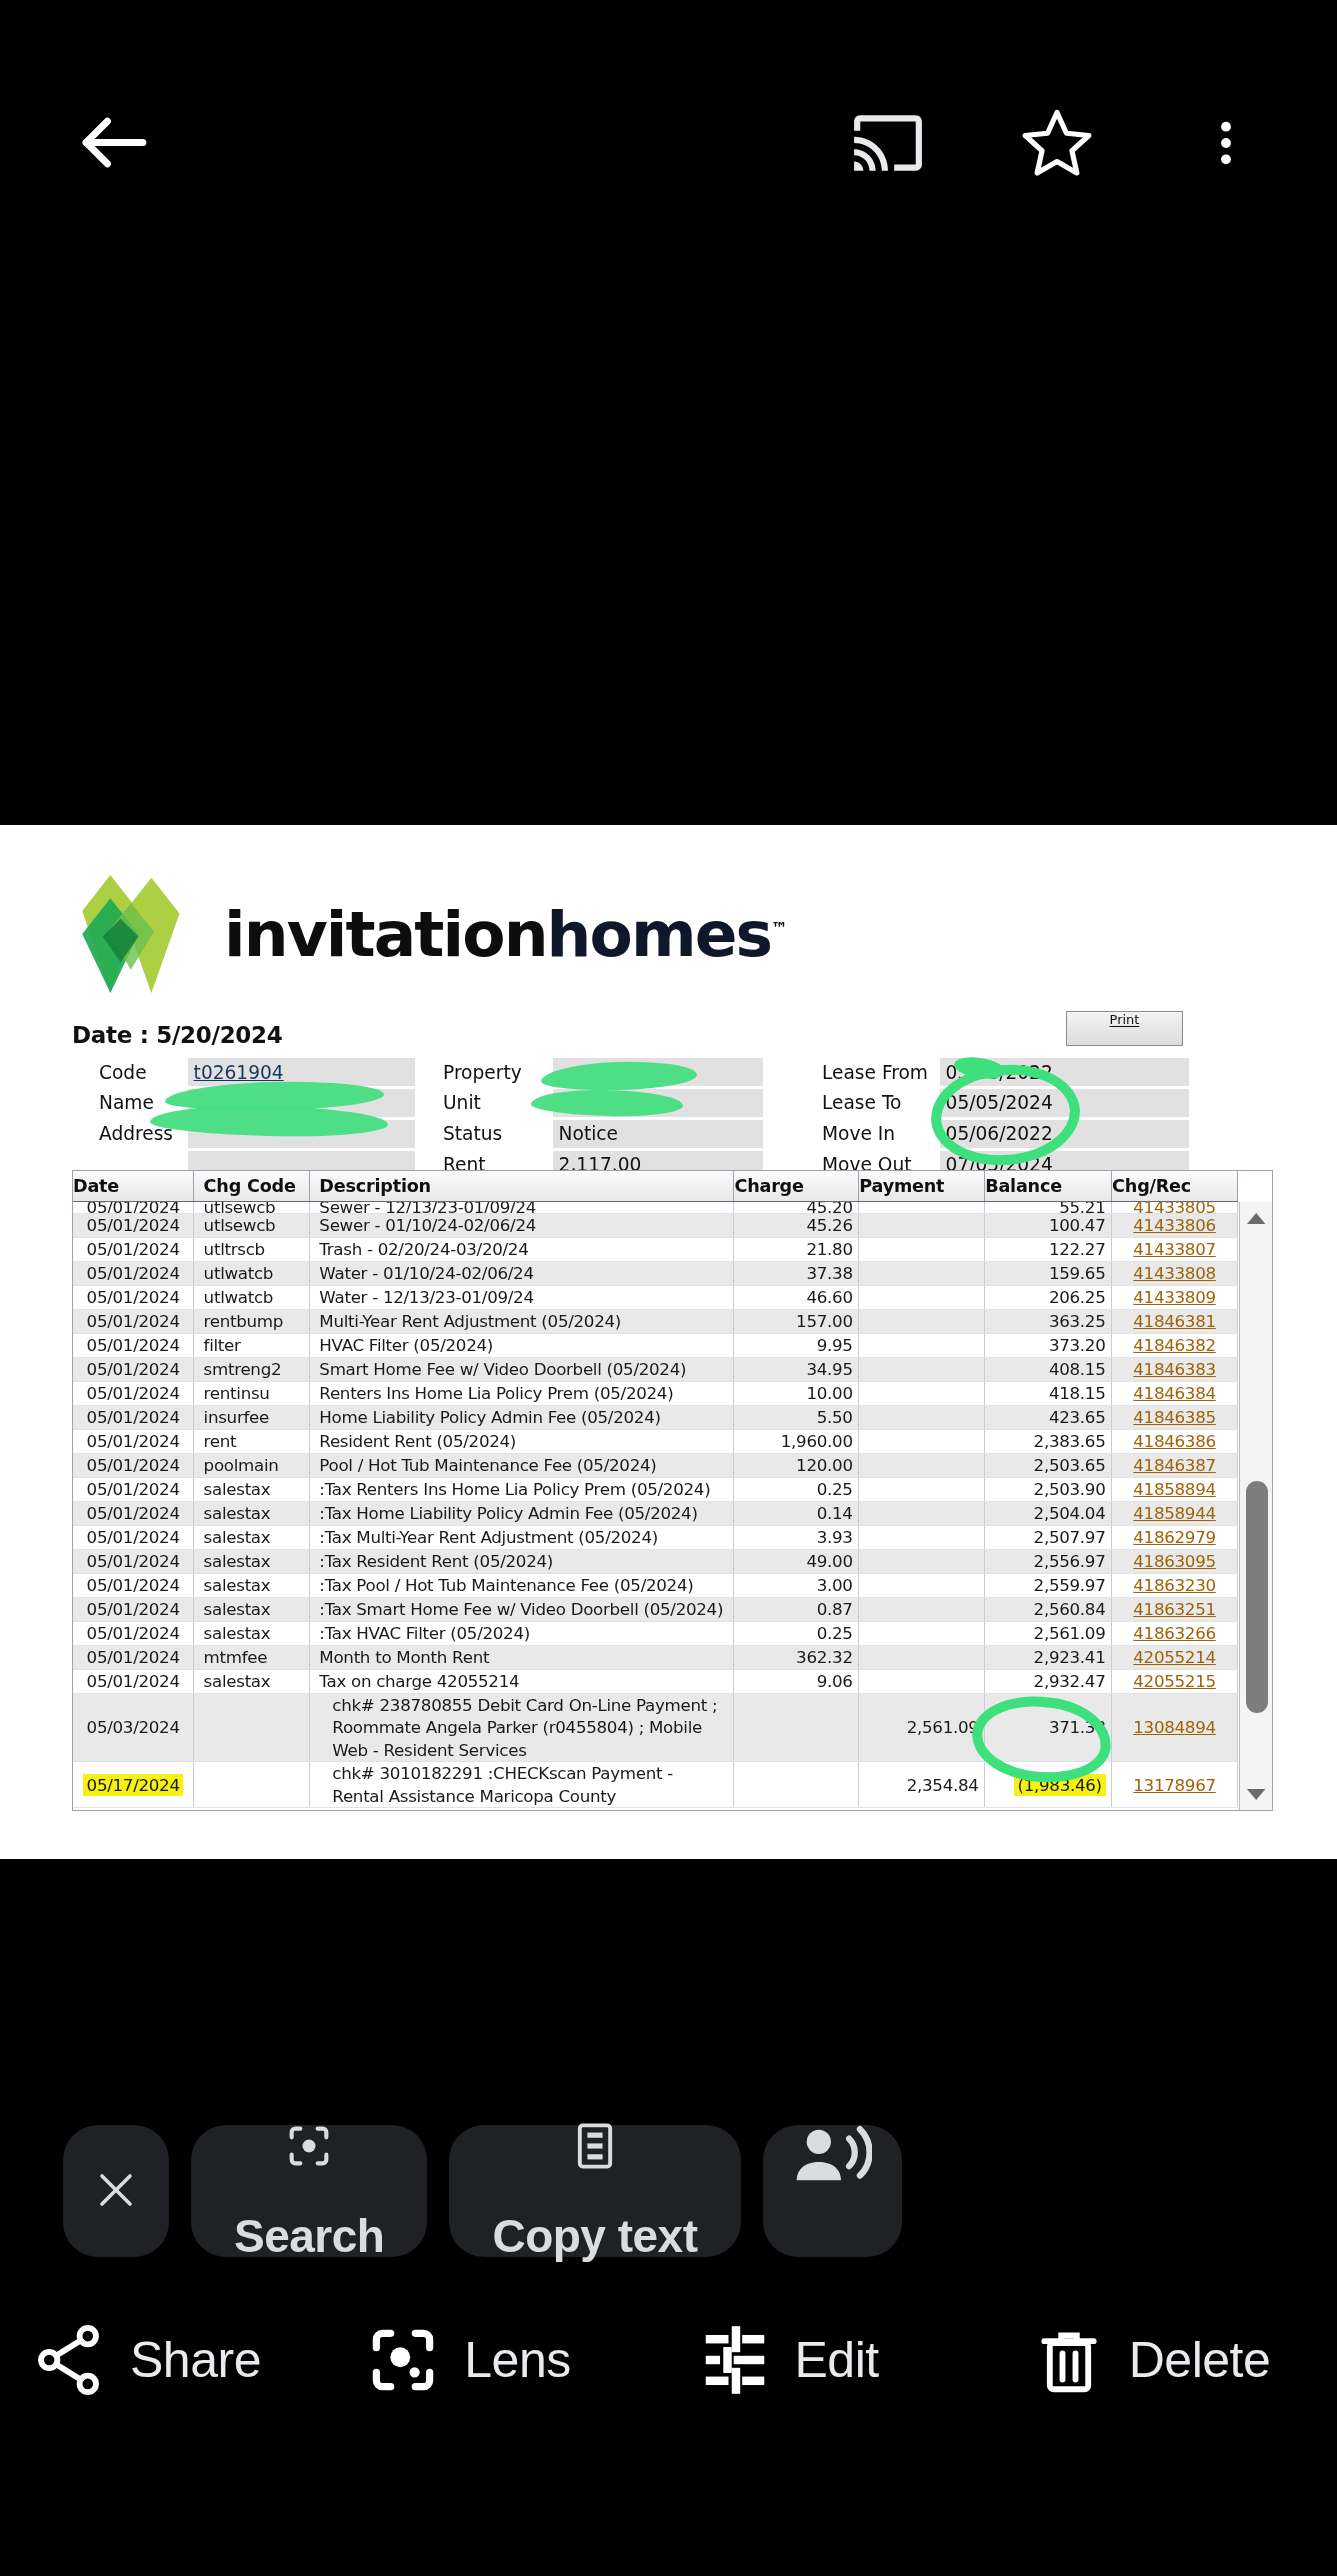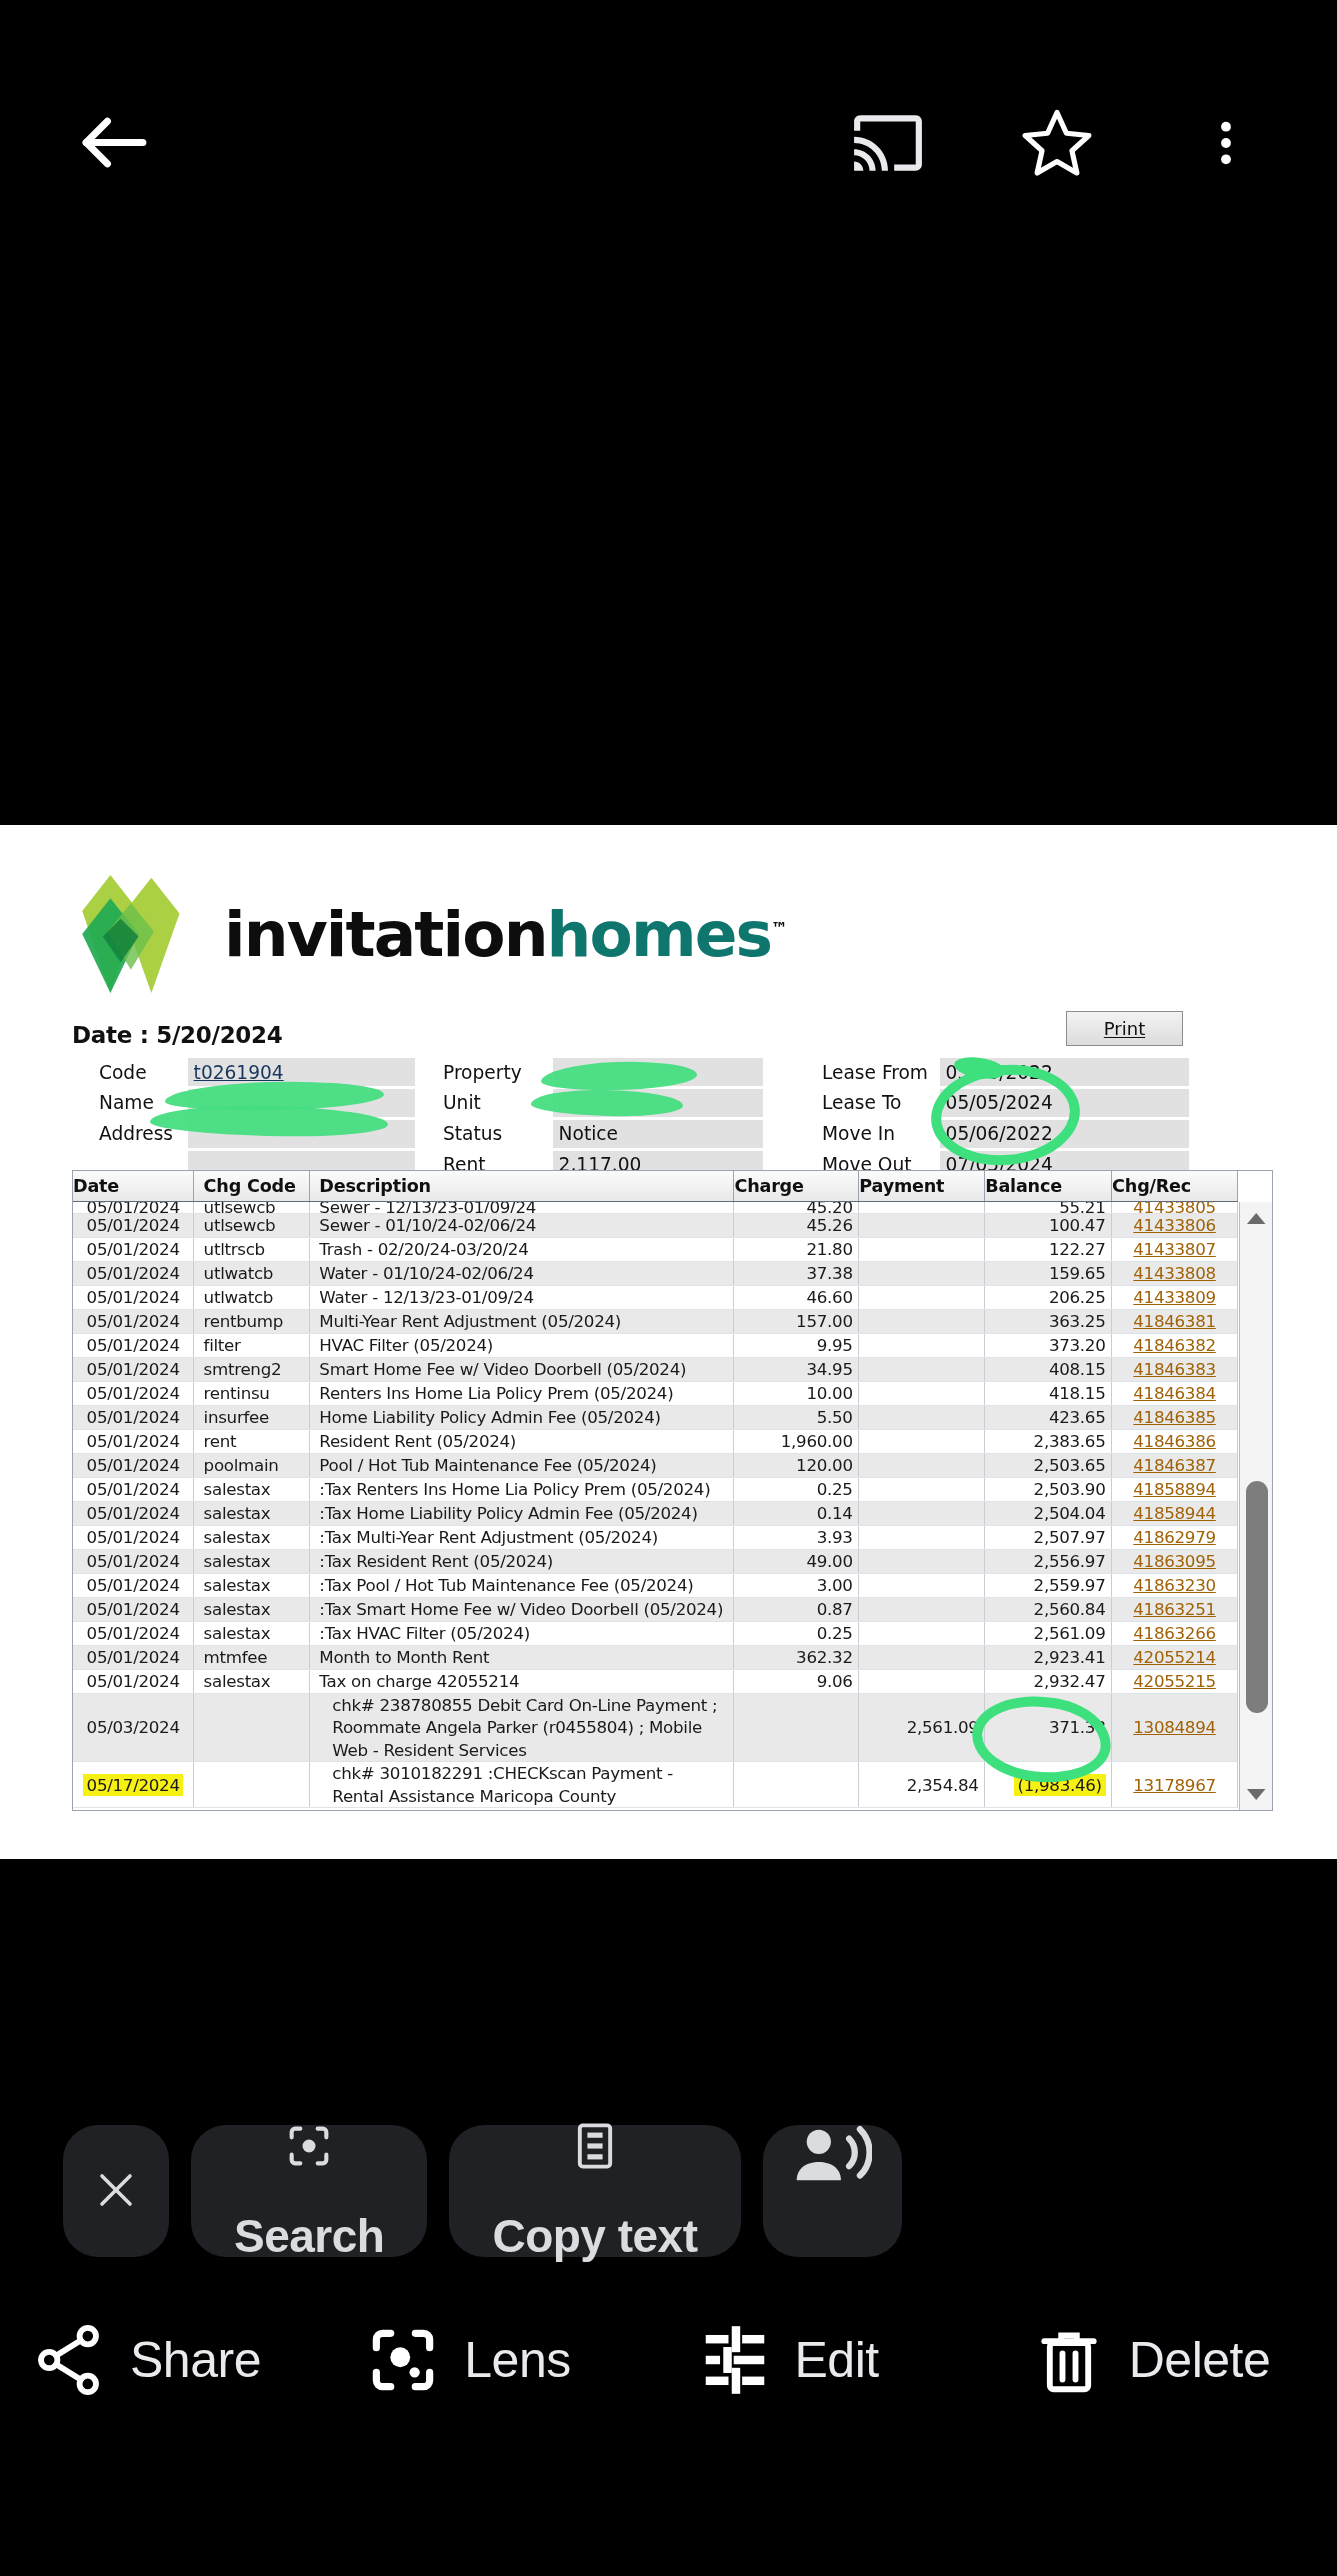--- a/index.html
+++ b/index.html
@@ -27,37 +27,37 @@
     background: #ffffff;
     overflow: hidden;
   }
   .doc-inner { position: relative; width: 100%; height: 100%; padding: 0; }
 
   
   .logo-row { position: absolute; left: 72px; top: 45px; display: flex; align-items: center; gap: 24px; }
   .logo-mark { width: 128px; height: 128px; position: relative; }
   .logo-word { font-family: "DejaVu Sans", sans-serif; font-size: 63px; font-weight: 700; letter-spacing: -1.9px; line-height: 1; white-space: nowrap; }
   .logo-word .dark { color: #0d0d0d; }
-  .logo-word .lime { color: #0f766e; }
+  .logo-word .lime { color: #0f172a; }
   .logo-tm { font-size: 16.7px; vertical-align: super; color: #0d0d0d; }
 
   .doc-date {
     position: absolute; left: 72px; top: 197px;
     font-family: "DejaVu Sans", sans-serif;
     font-size: 23px; font-weight: 700; color: #111;
     letter-spacing: -0.3px;
   }
 
   
   .print-btn {
     position: absolute; left: 1066px; top: 186px; width: 117px; height: 35px;
     background: linear-gradient(#f3f3f3, #dcdcdc);
     border: 0.9px solid #8c8c8c;
-    display: flex; align-items: center; justify-content: center;
-    font-family: "DejaVu Sans", sans-serif; font-size: 18px; color: #101010;
+    display: flex; justify-content: center;
+    font-family: "DejaVu Sans", sans-serif; font-size: 13px; color: #101010;
   }
   .print-btn span { text-decoration: underline; text-underline-offset: 1.9px; text-decoration-thickness: 0.9px; }
 
   
   .fields { position: absolute; left: 72px; top: 232px; width: 1124px; height: 102px; }
   .fcol { position: absolute; top: 0; }
   .fcol.c1 { left: 0; width: 316px; margin-left: 27px; }
   .fcol.c2 { left: 371px; width: 320px; }
   .fcol.c3 { left: 750px; width: 367px; }
   .frow { display: flex; align-items: center; height: 30px; margin-bottom: 0.9px; }

